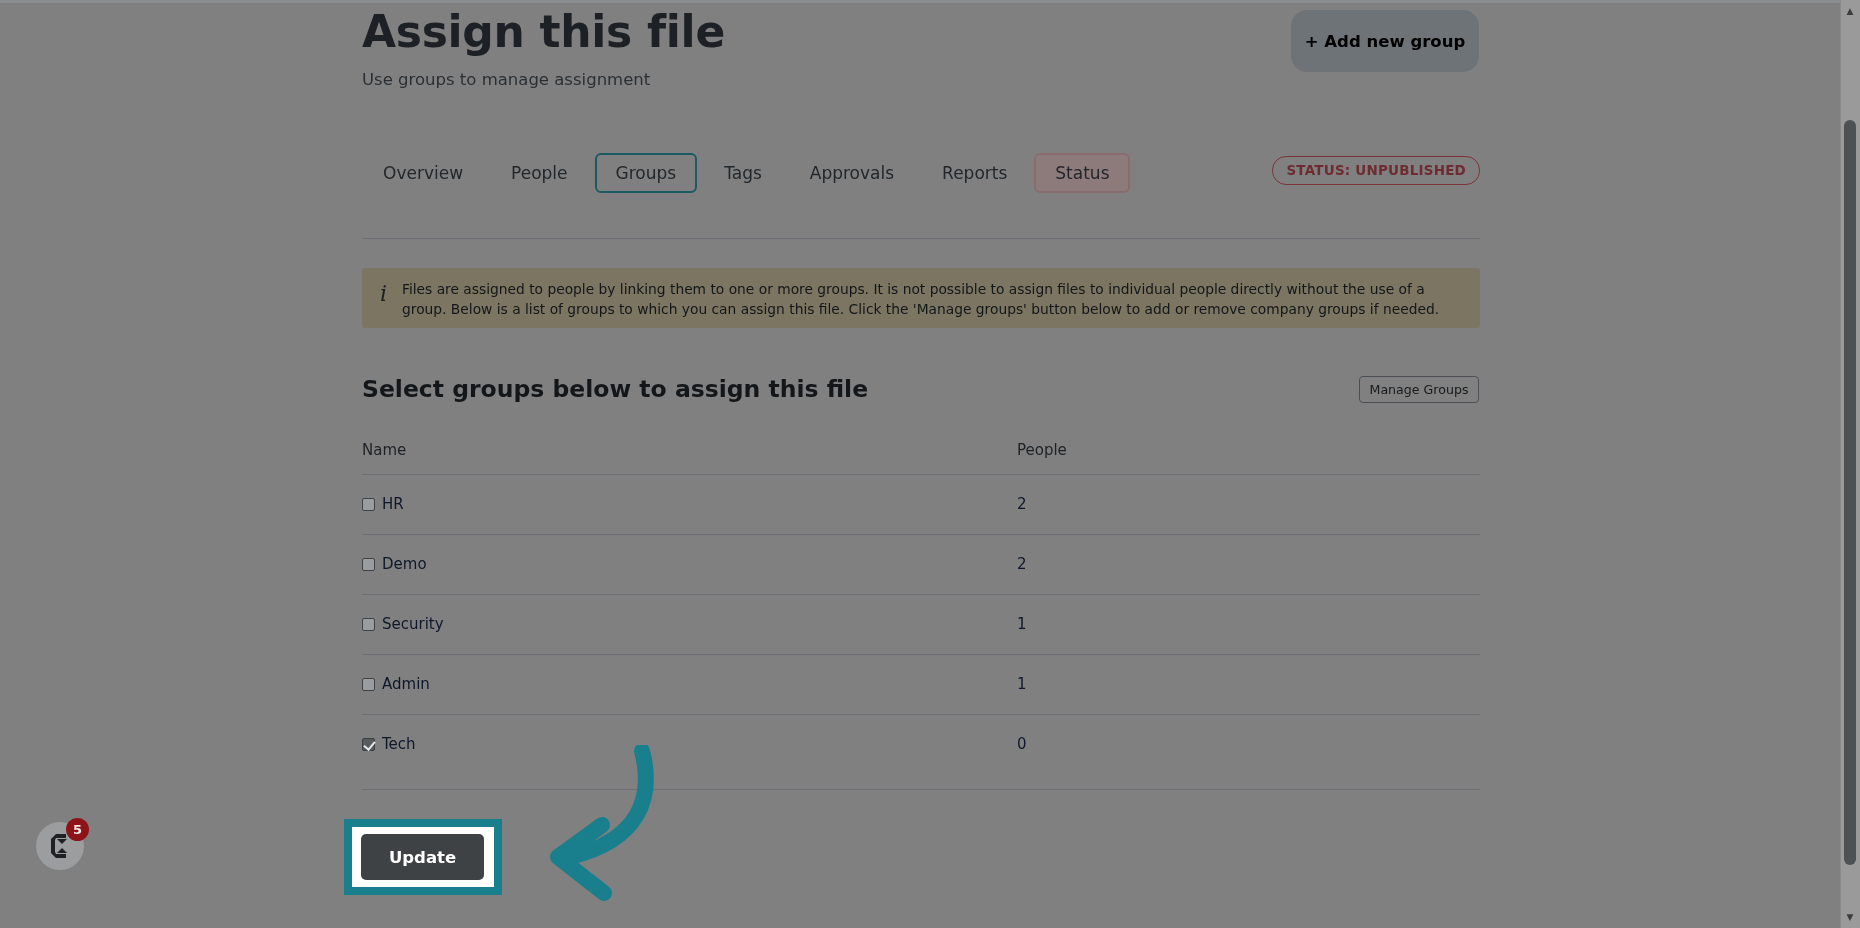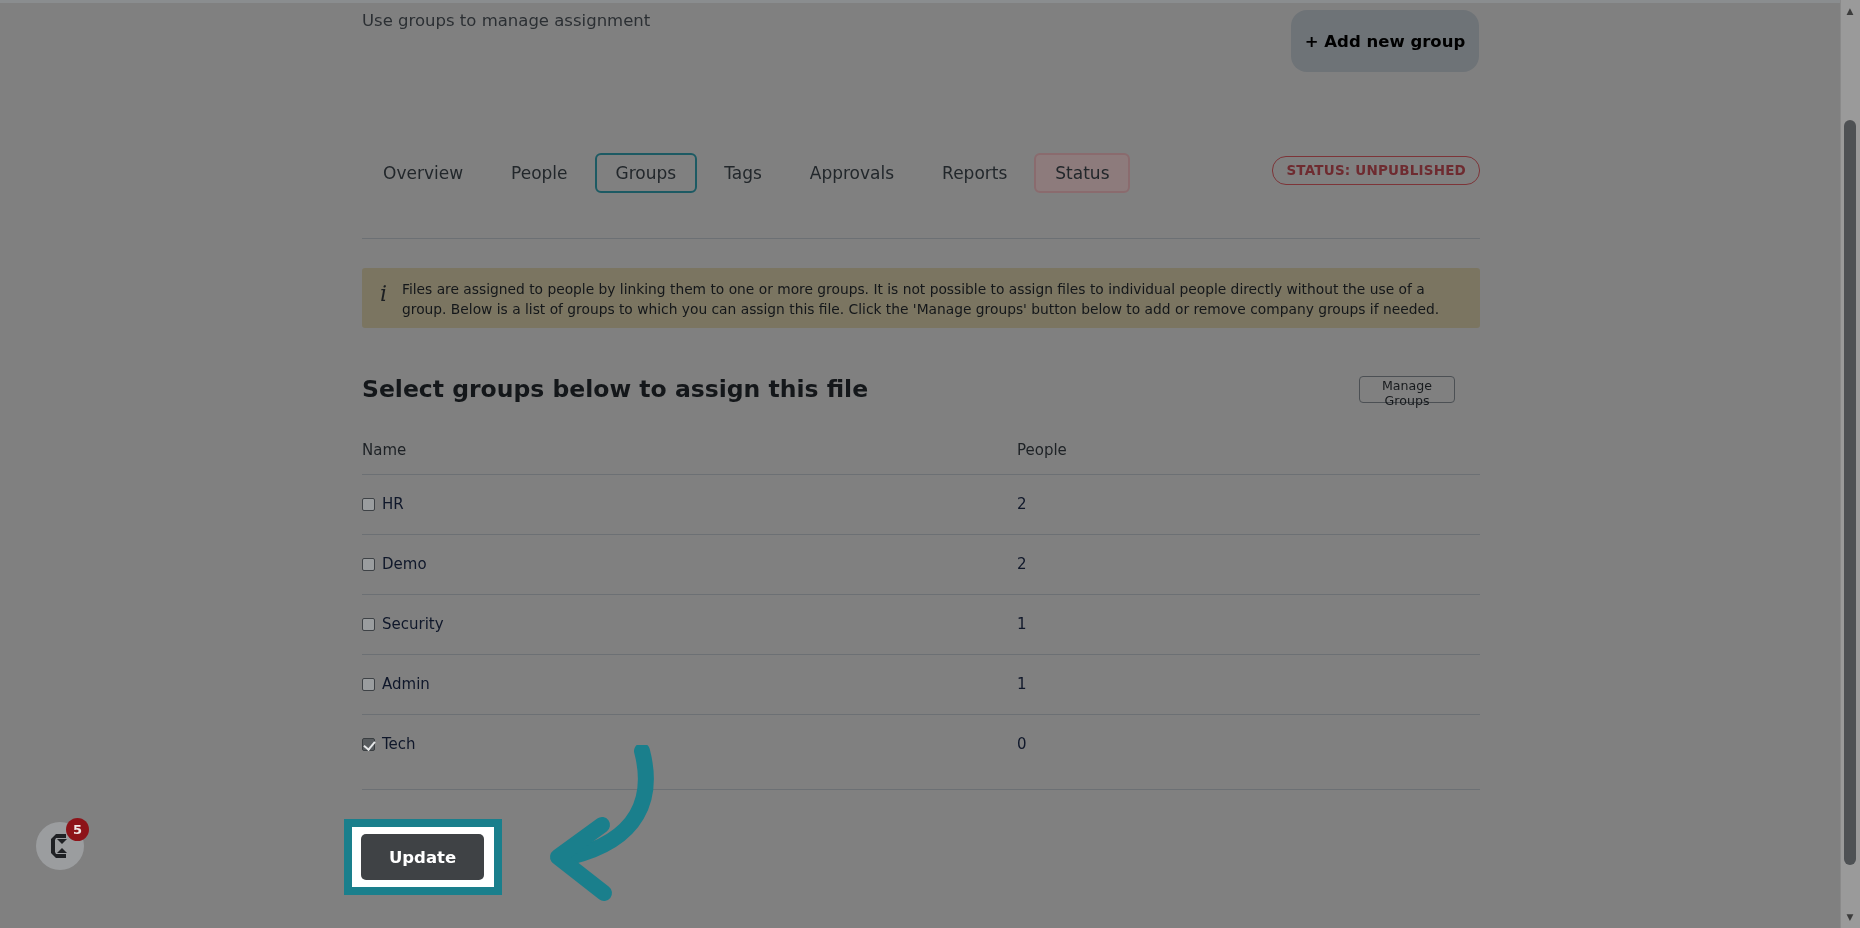--- a/index.html
+++ b/index.html
@@ -159,21 +159,21 @@
     top: 375px;
     margin: 0;
     font-size: 23.5px;
     font-weight: bold;
     color: #14171a;
   }
   .manage-groups-btn {
     position: absolute;
     left: 1359px;
     top: 376px;
-    width: 96px;
+    width: 120px;
     height: 27px;
     background: transparent;
     border: 1px solid #4c5054;
     border-radius: 4px;
     color: #171a1d;
     font-size: 12.6px;
     font-family: "DejaVu Sans", "Liberation Sans", sans-serif;
     cursor: pointer;
   }
 
@@ -353,20 +353,21 @@
   }
 </style>
 </head>
 <body>
 
 <div id="page">
 
   <div class="top-edge"></div>
 
   <div class="container">
+    <h1 class="page-title">Assign this file</h1>
     <p class="page-subtitle">Use groups to manage assignment</p>
   </div>
 
   <button class="add-new-group-btn">+ Add new group</button>
 
   <div class="tabs-row">
     <div class="tabs">
       <button class="tab">Overview</button>
       <button class="tab">People</button>
       <button class="tab active">Groups</button>

